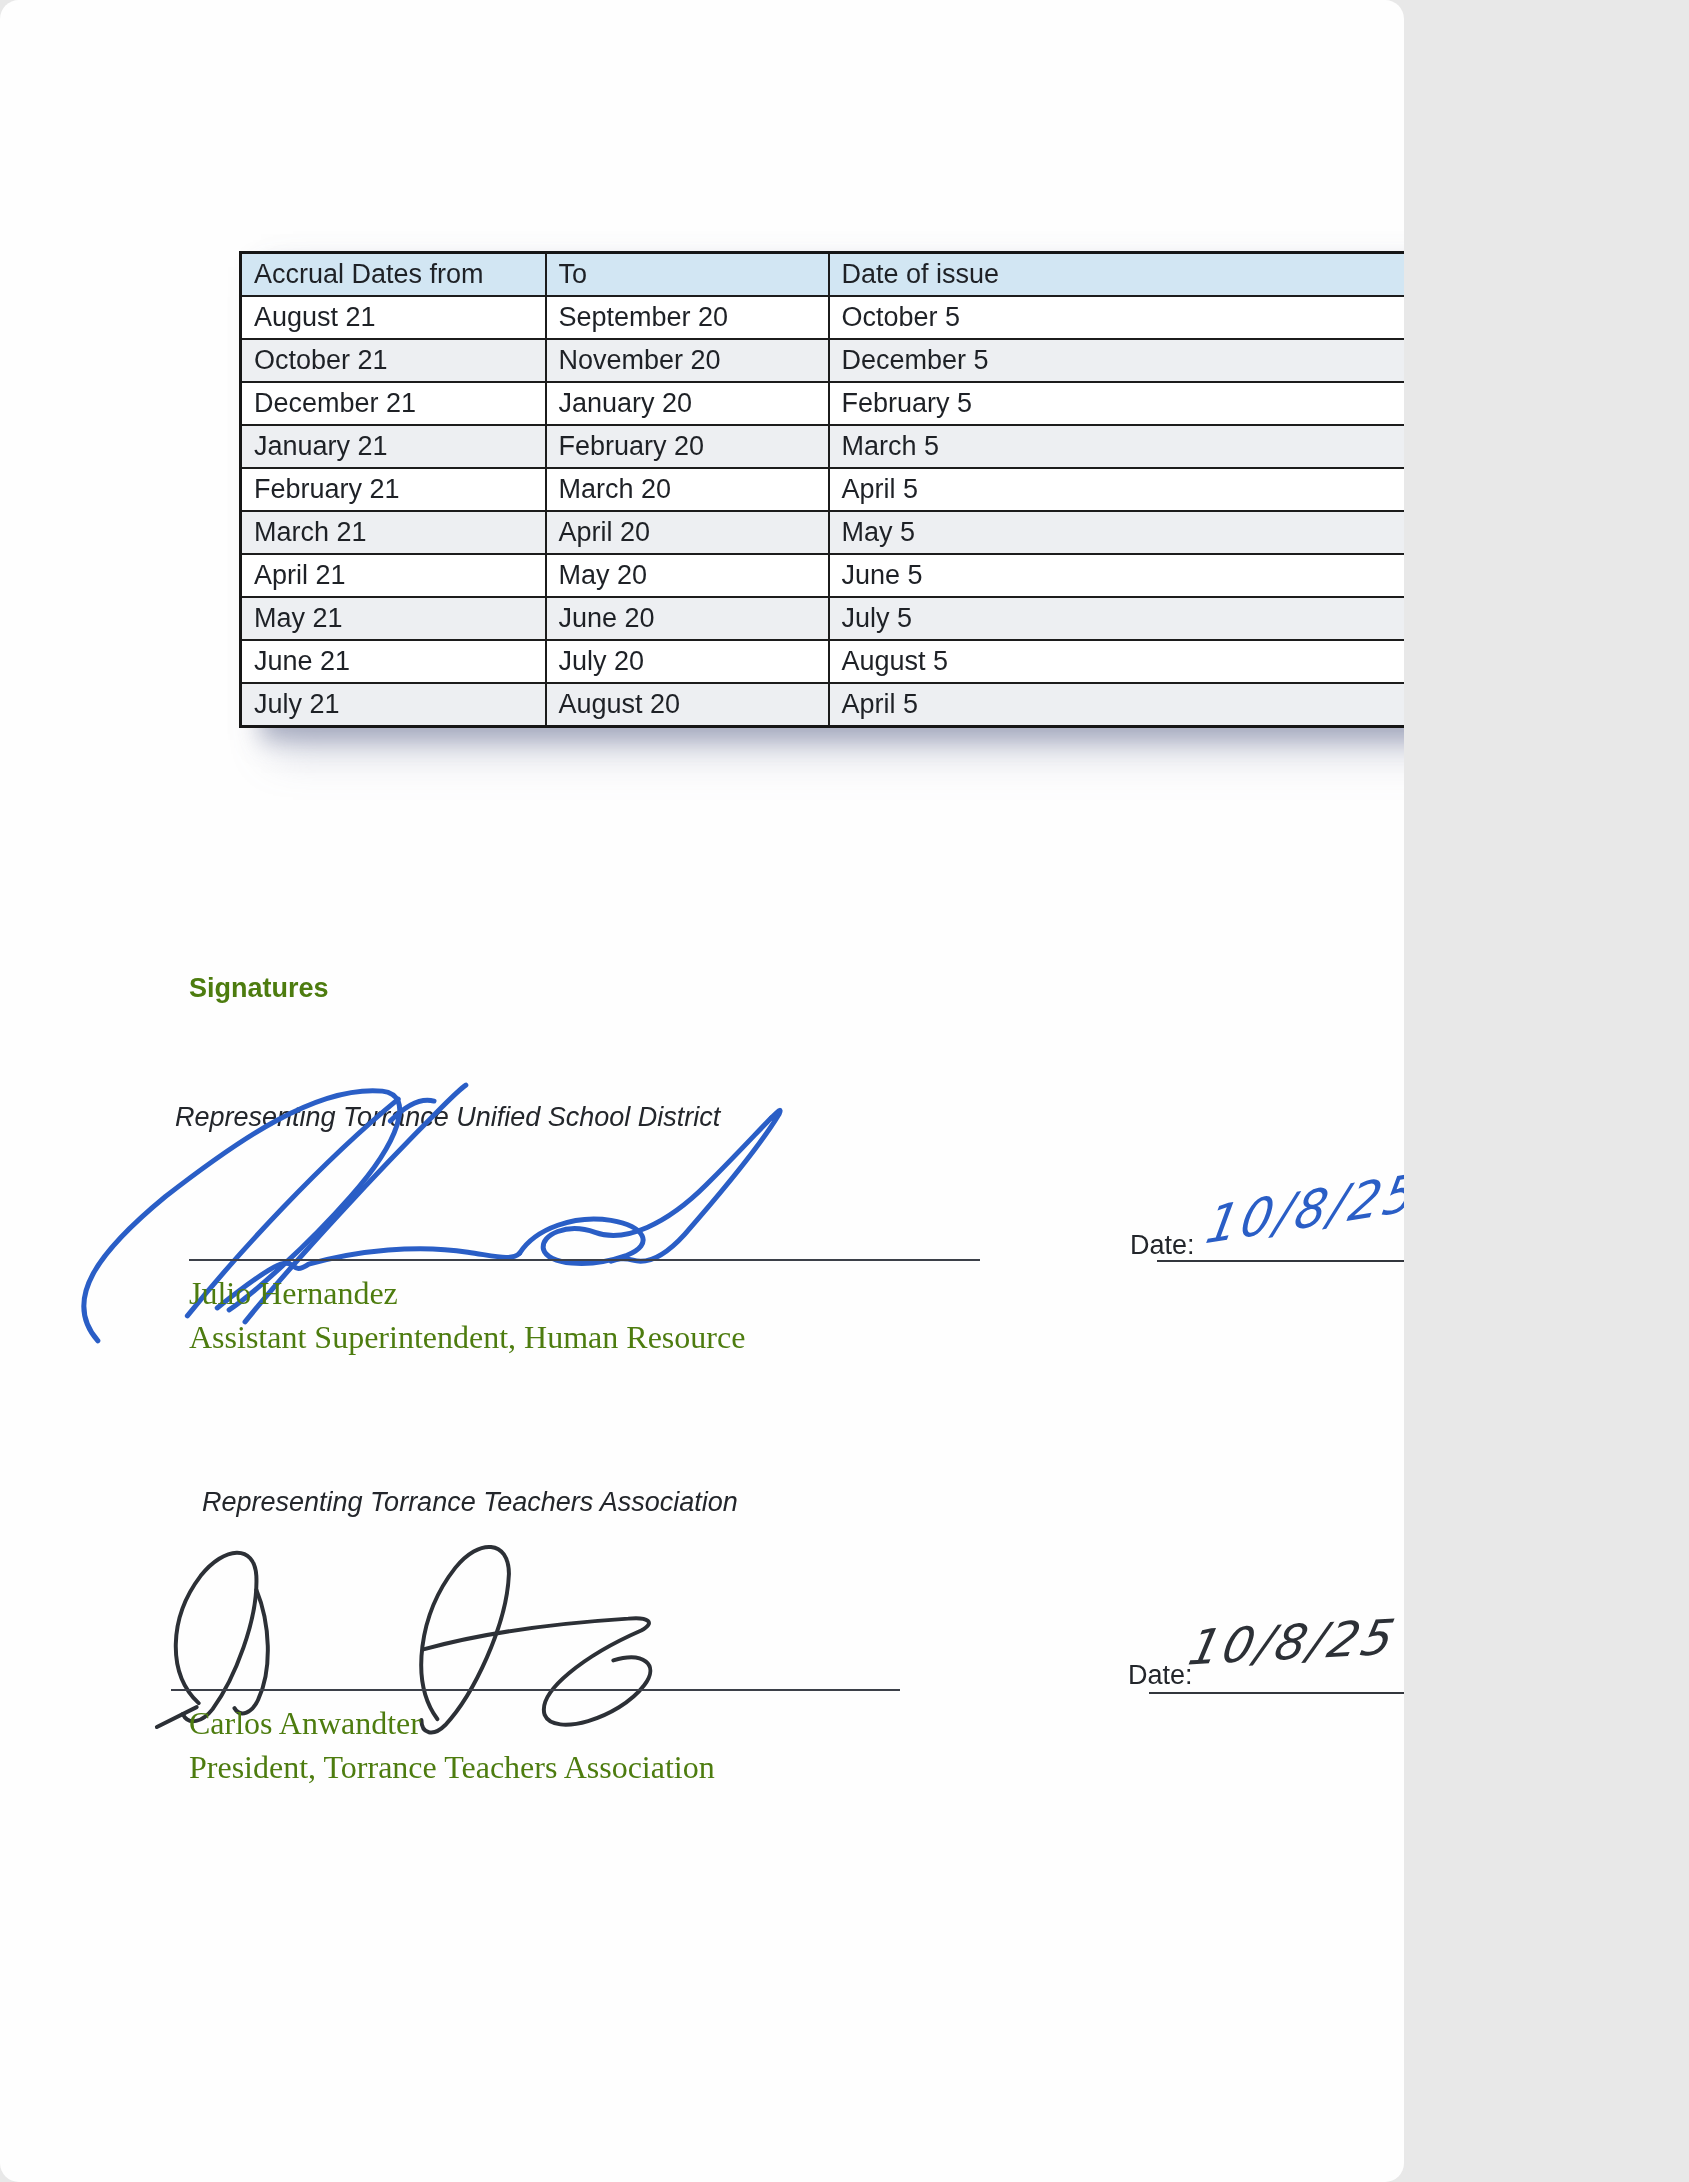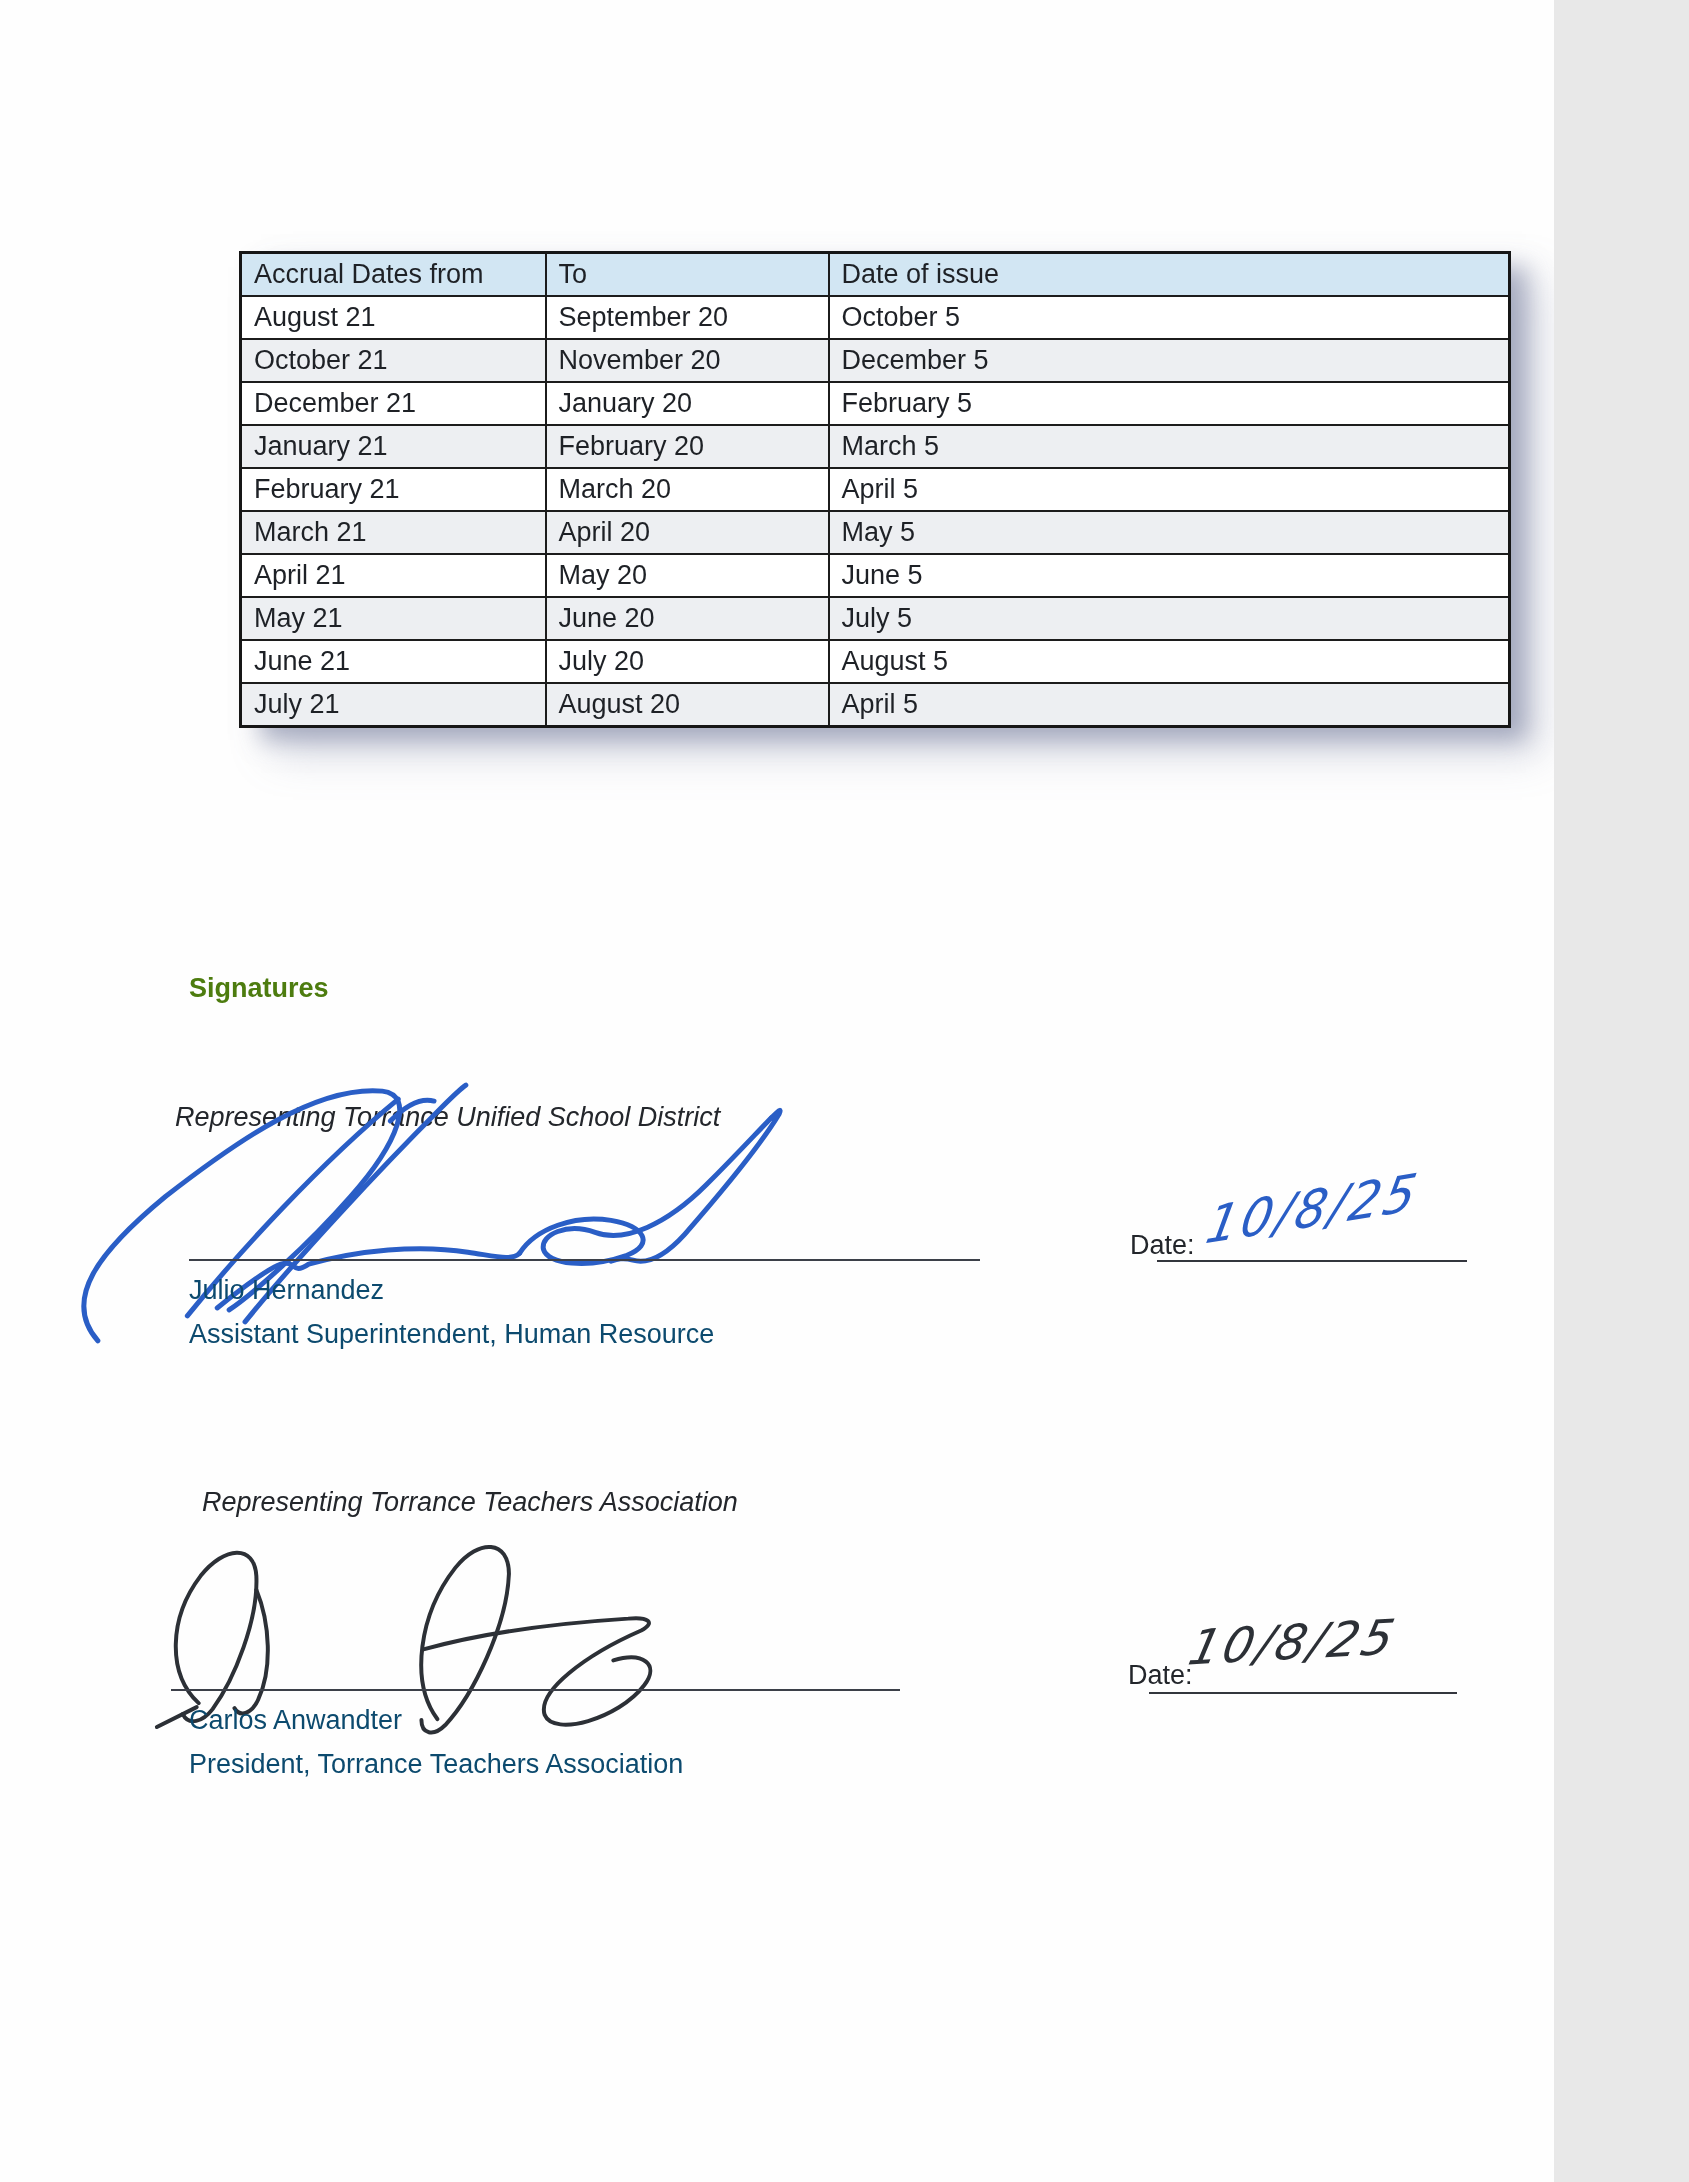--- a/index.html
+++ b/index.html
@@ -1,22 +1,23 @@
 <!DOCTYPE html>
 <html><head>
 <meta charset="utf-8">
 <style>
   html,body{margin:0;padding:0;background:#e8e8e8;}
   .page{
     position:relative;
-    width:1554px;height:2182px;
+    width:1404px;height:2182px;
     background:#fefefe;
     font-family:"Liberation Sans", sans-serif;
     color:#22252a;
     overflow:hidden;
+    border-radius:19px;
   }
   
   .table-wrap{
     position:absolute;left:239px;top:251px;width:1269px;
     box-shadow:20px 14px 22px -2px rgba(110,118,152,0.50), 34px 26px 40px rgba(125,132,165,0.28);
     background:#fff;
   }
   table.accrual{
     border-collapse:collapse;table-layout:fixed;width:100%;
     font-size:27px;color:#1e2126;
@@ -47,21 +48,21 @@
   .rep-2{top:1487px;margin-left:27px;}
   .sig-line{position:absolute;height:0;border-top:2px solid #3c4049;}
   .sig-line-1{left:189px;top:1259px;width:791px;}
   .sig-line-2{left:171px;top:1689px;width:729px;}
   .date-line{position:absolute;height:0;border-top:2px solid #33363d;}
   .date-line-1{left:1157px;top:1260px;width:310px;}
   .date-line-2{left:1149px;top:1692px;width:308px;}
   .date-label{position:absolute;font-size:27px;color:#23262b;margin-left:45px;}
   .date-label-1{left:1085px;top:1230px;}
   .date-label-2{left:1083px;top:1660px;}
-  .name-line{position:absolute;left:189px;font-size:27px;color:#0c4a6e;}
+  .name-line{position:absolute;left:189px;font-size:32px;color:#4d7c0f;font-family:Liberation Serif, serif;}
   .name-1{top:1275px;}
   .title-1{top:1319px;}
   .name-2{top:1705px;}
   .title-2{top:1749px;}
   
   .hand{
     position:absolute;
     font-family:"DejaVu Sans", sans-serif;
     font-style:italic;letter-spacing:3px;
     white-space:nowrap;

